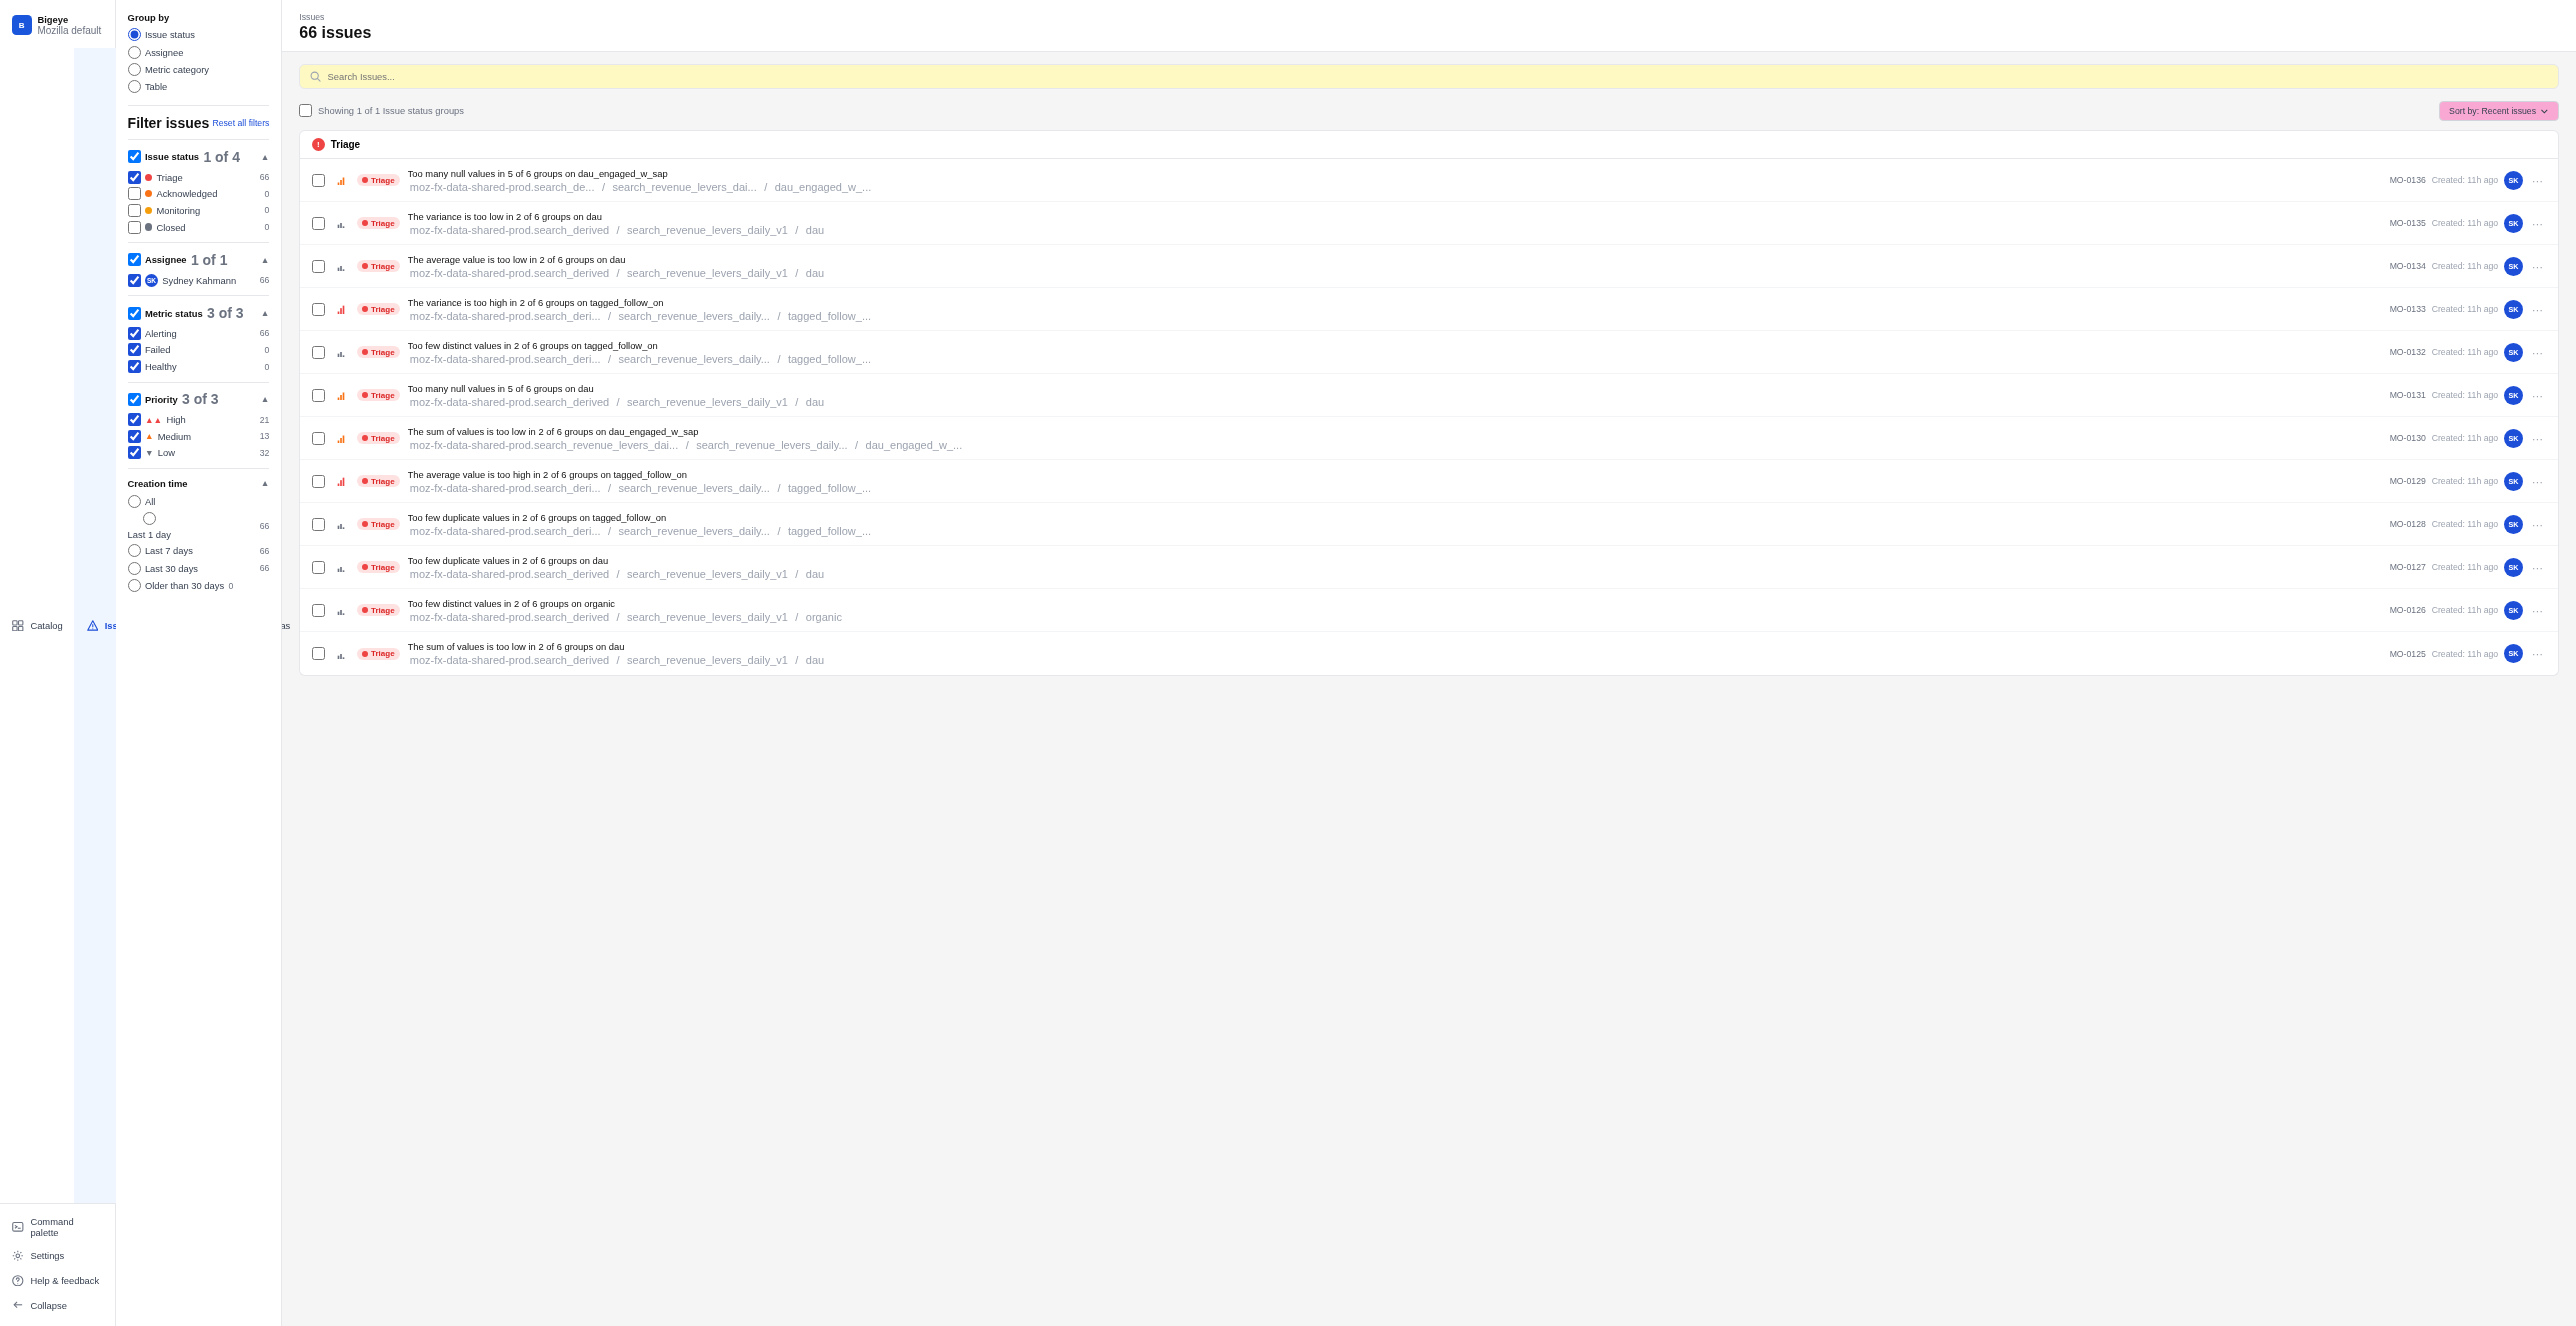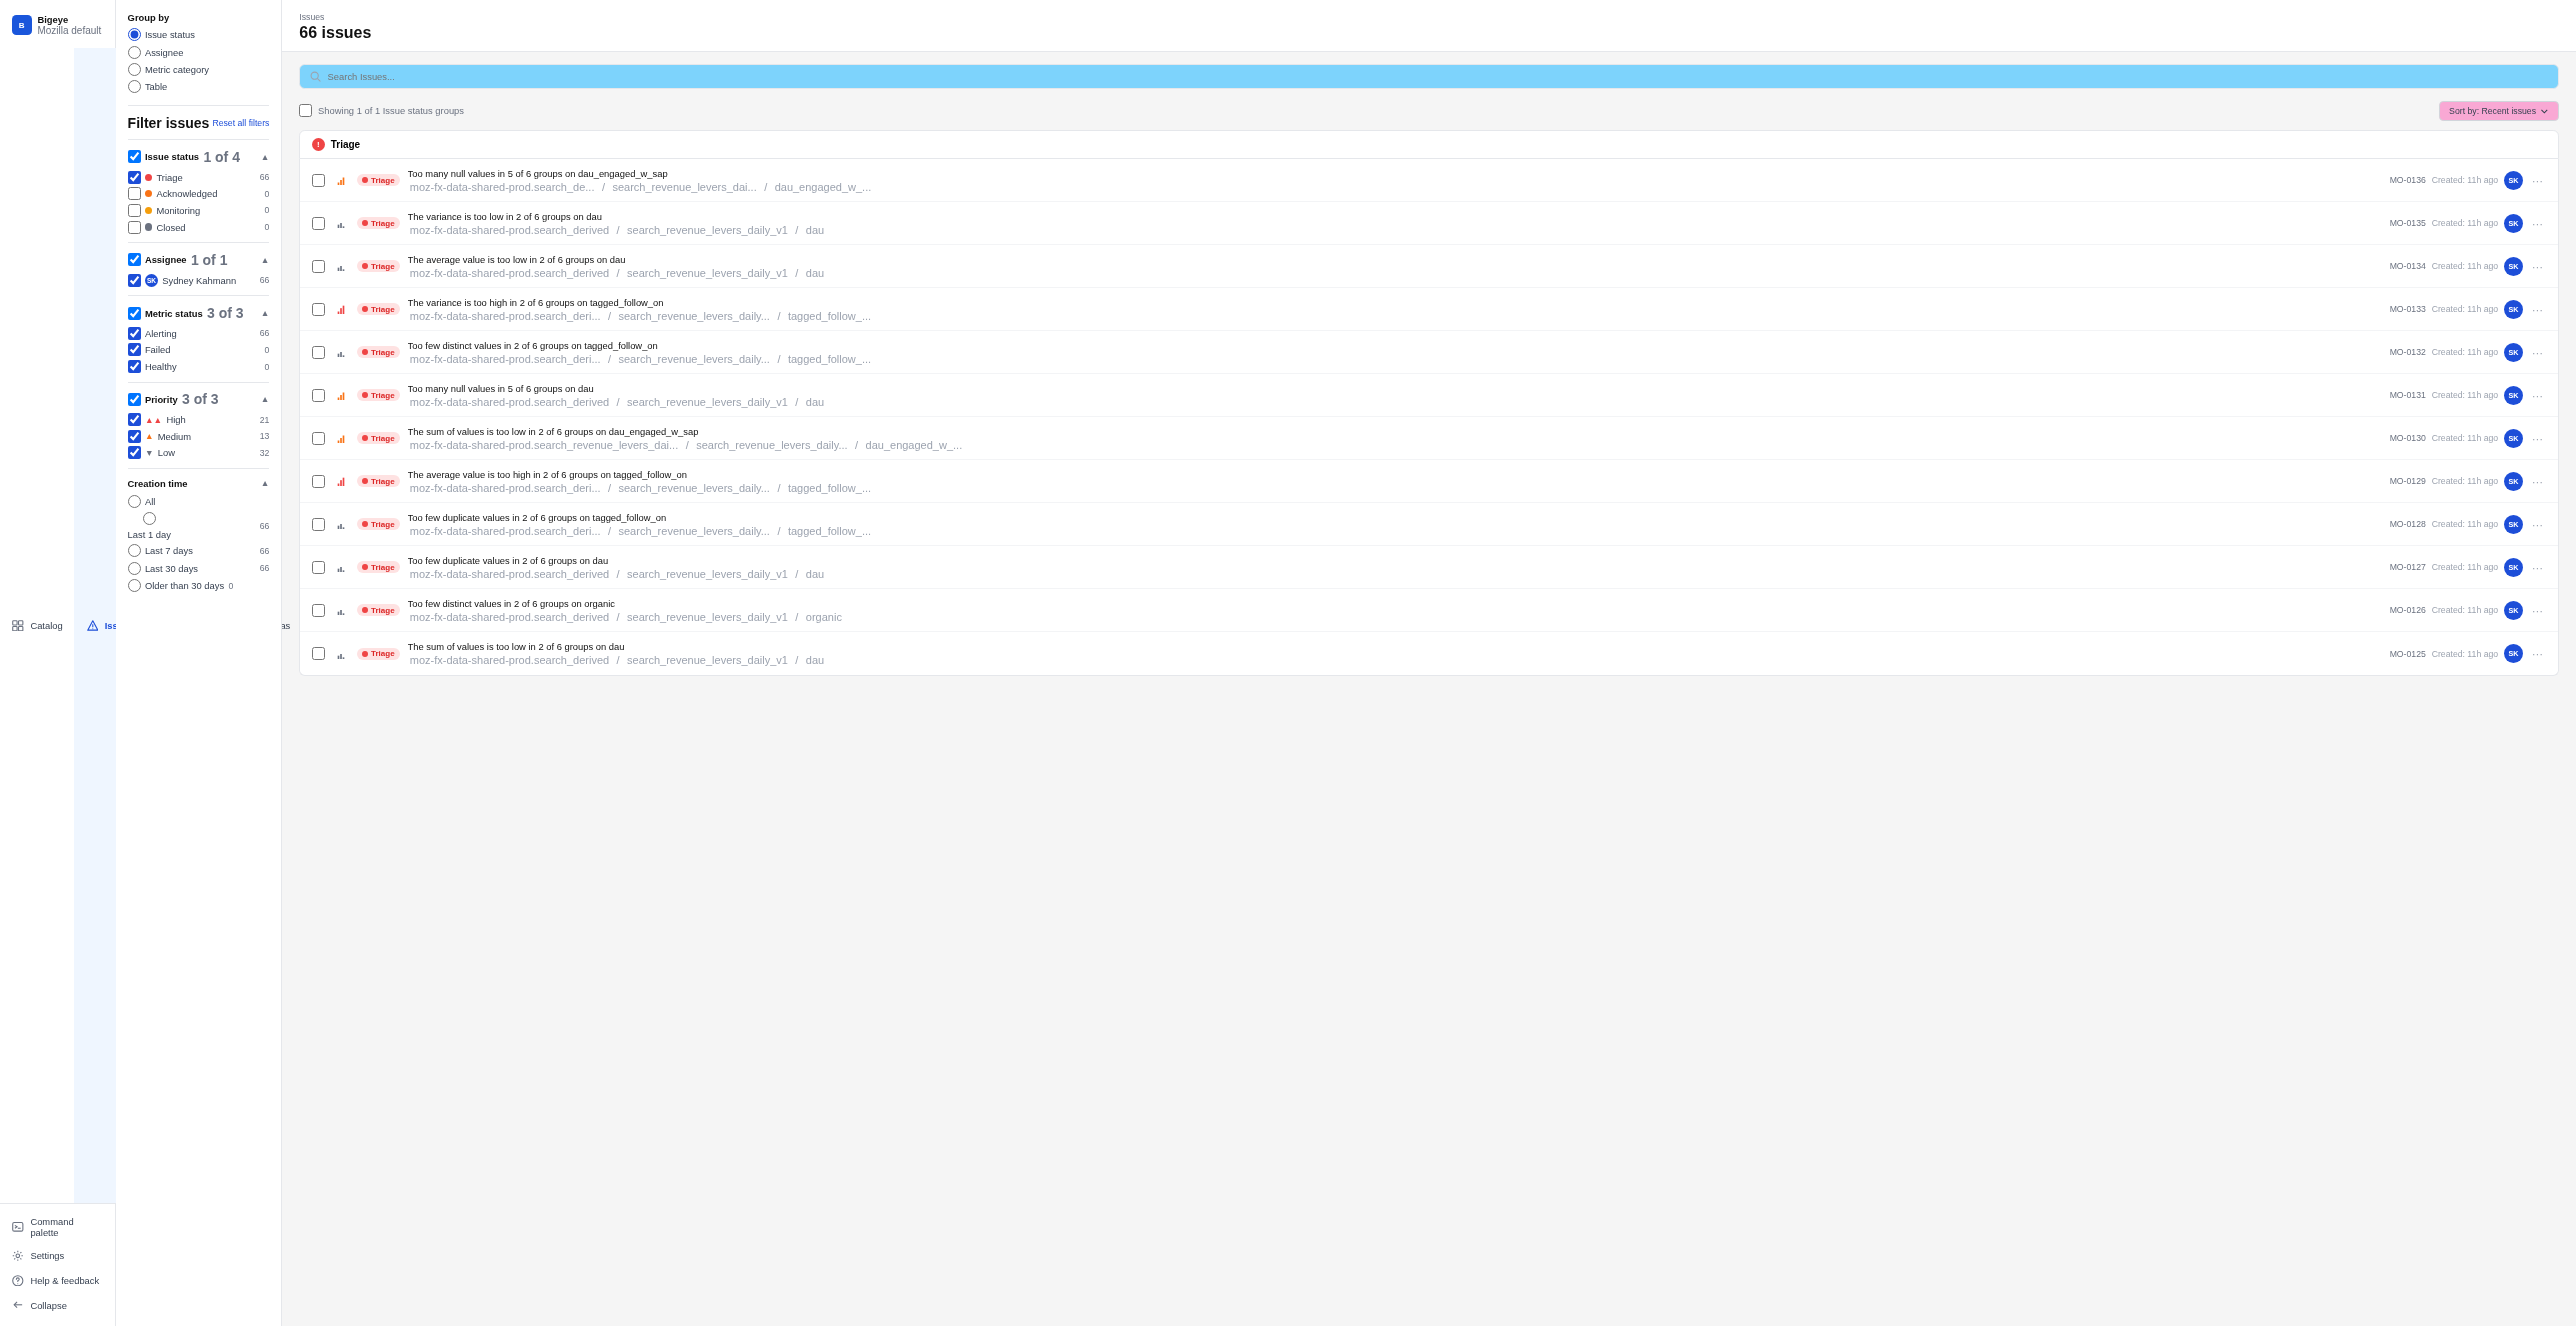--- a/index.html
+++ b/index.html
@@ -48,21 +48,21 @@
     .status-closed { background: #6b7280; }
 
     
     .content { flex: 1; display: flex; flex-direction: column; overflow: hidden; }
     .content-header { background: #fff; border-bottom: 0.7px solid #e5e7eb; padding: 11.6px 17.3px 8.7px; flex-shrink: 0; }
     .content-breadcrumb { font-size: 8.7px; color: #6b7280; margin-bottom: 2.9px; }
     .content-title { font-size: 16px; font-weight: 700; color: #111; }
 
     .issues-main { flex: 1; overflow-y: auto; padding: 11.6px 17.3px; }
 
-    .search-bar { background: #7dd3fc; border: 0.7px solid #e5e7eb; border-radius: 5.8px; padding: 5.8px 10px; display: flex; align-items: center; gap: 5.8px; margin-bottom: 11.6px; }
+    .search-bar { background: #fef9c3; border: 0.7px solid #e5e7eb; border-radius: 5.8px; padding: 5.8px 10px; display: flex; align-items: center; gap: 5.8px; margin-bottom: 11.6px; }
     .search-bar input { border: none; outline: none; font-size: 9.4px; color: #374151; width: 100%; background: transparent; }
     .search-icon { color: #9ca3af; font-size: 10px; }
 
     .issues-toolbar { display: flex; align-items: center; justify-content: space-between; margin-bottom: 8.7px; }
     .showing-text { font-size: 9.4px; color: #6b7280; display: flex; align-items: center; gap: 5.8px; }
     .sort-btn { display: flex; align-items: center; gap: 4.3px; border: 0.7px solid #d1d5db; background: #f9a8d4; border-radius: 4.3px; padding: 4.3px 8.7px; font-size: 8.7px; cursor: pointer; color: #374151; }
 
     
     .group-header { display: flex; align-items: center; gap: 5.8px; padding: 7.2px 11.6px; background: #fff; border: 0.7px solid #e5e7eb; border-radius: 5.8px 5.8px 0 0; margin-bottom: 0; font-weight: 600; font-size: 10px; }
     .triage-indicator { width: 13px; height: 13px; border-radius: 50%; background: #ef4444; display: flex; align-items: center; justify-content: center; flex-shrink: 0; }

